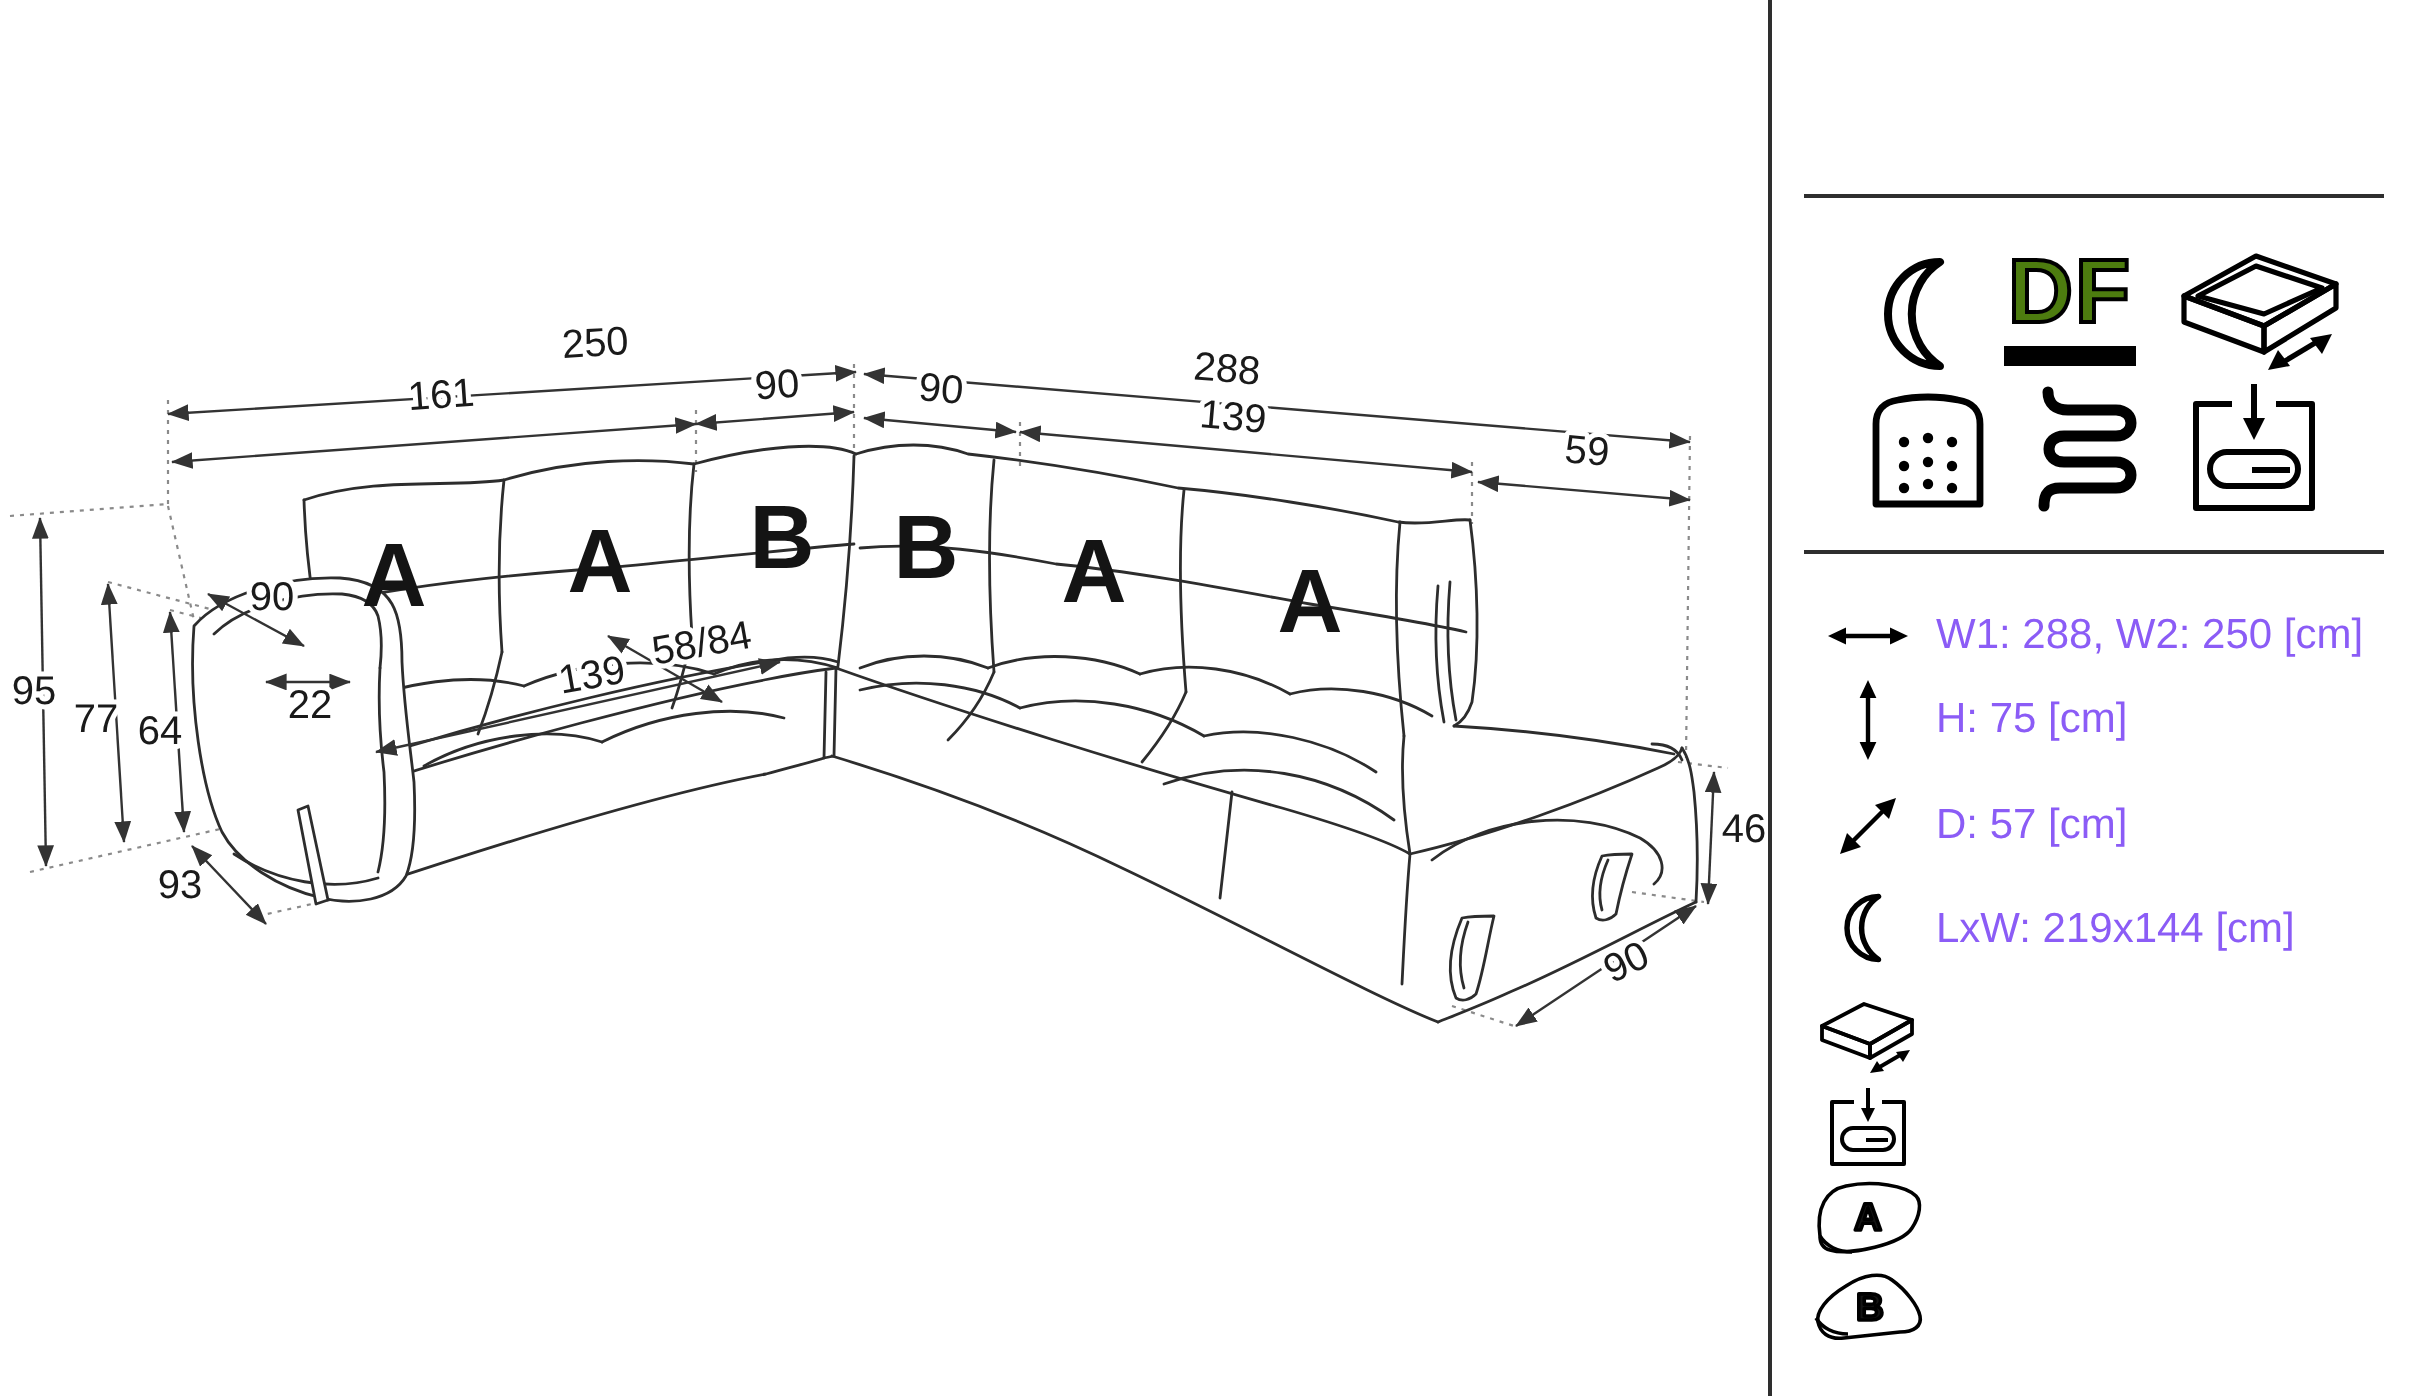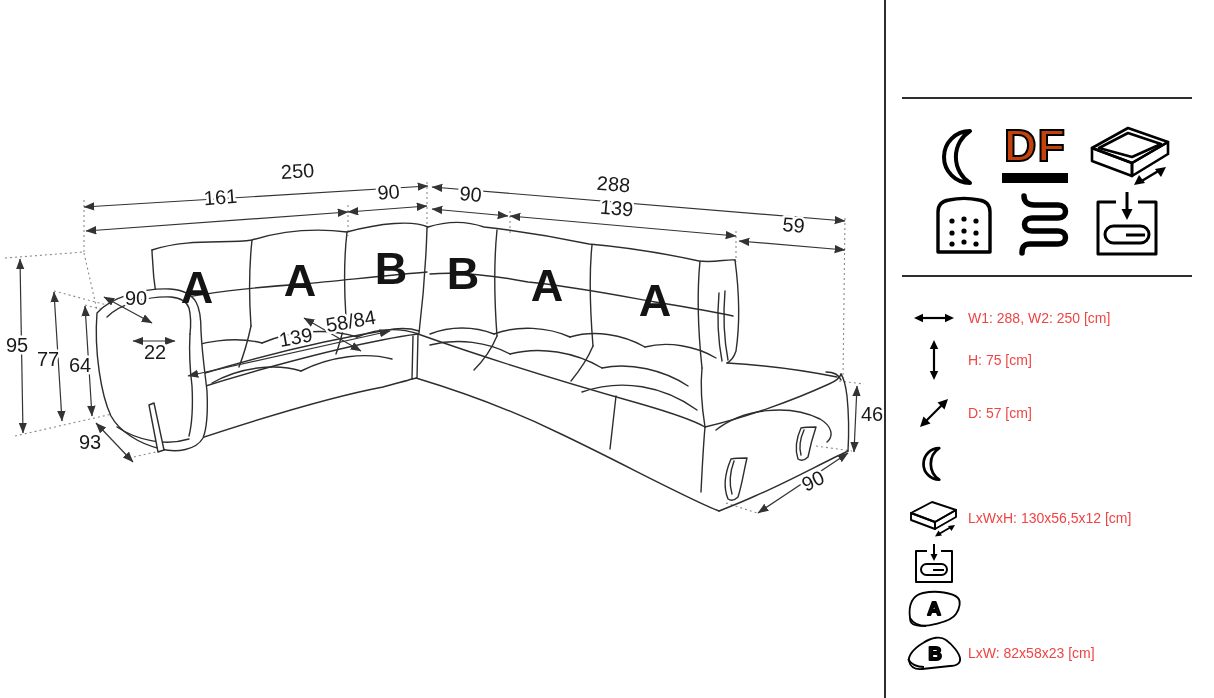--- a/index.html
+++ b/index.html
@@ -9,25 +9,25 @@
   .dimlabel{font-size:20px;fill:#1a1a1a;text-anchor:middle;
             paint-order:stroke;stroke:#ffffff;stroke-width:5px;stroke-linejoin:round;}
   .cushletter{font-size:45px;font-weight:bold;fill:#141414;text-anchor:middle;}
   
   #panel{position:absolute;left:884px;top:0;width:330px;height:698px;
          border-left:2px solid #2e2e2e;background:#fff;}
   .hr{position:absolute;left:16px;width:290px;height:2px;background:#2e2e2e;}
   .hr1{top:97px;} .hr2{top:275px;}
   .feat{position:absolute;}
   .df{position:absolute;left:116px;top:120px;font-size:45px;font-weight:bold;
-      letter-spacing:1px;color:#c2410c;-webkit-text-stroke:2px #000;
+      letter-spacing:1px;color:#4d7c0f;-webkit-text-stroke:2px #000;
       border-bottom:10px solid #000;padding:0 2px 1px 2px;line-height:1.15;}
   .spec-row{position:absolute;left:0;width:330px;height:44px;display:flex;align-items:center;}
   .spec-icon{width:68px;margin-left:14px;display:flex;justify-content:center;align-items:center;flex:0 0 68px;}
-  .spec-text{font-size:14px;color:#ef4444;white-space:nowrap;}
+  .spec-text{font-size:21px;color:#8b5cf6;white-space:nowrap;}
   .badge-letter{font-size:19px;font-weight:bold;fill:#141414;text-anchor:middle;}
 </style>
 </head>
 <body>
 
 <div id="stage">
 
   <svg width="884" height="698" viewBox="0 0 884 698" style="position:absolute;left:0;top:0;">
     <defs>
       <marker id="ar" markerWidth="10" markerHeight="8" refX="8.6" refY="3.5" orient="auto-start-reverse">
@@ -258,34 +258,34 @@
       </div>
       <div class="spec-text">D: 57 [cm]</div>
     </div>
 
     <div class="spec-row" style="top:443px;">
       <div class="spec-icon">
         <svg width="42" height="42" viewBox="0 0 40 40" fill="none" stroke="#000" stroke-width="2.6">
           <path d="M 25,4 A 15,15 0 1 0 25,34 A 18,18 0 0 1 25,4 Z" stroke-linejoin="round"></path>
         </svg>
       </div>
+      <div class="spec-text">LxW: 219x144 [cm]</div>
     </div>
 
     <div class="spec-row" style="top:496px;">
       <div class="spec-icon">
         <svg width="52" height="40" viewBox="0 0 52 40" fill="none" stroke="#000" stroke-width="1.9" stroke-linejoin="round">
           <path d="M 3,15 L 24,4 L 48,12 L 27,24 Z"></path>
           <path d="M 3,15 L 3,22 L 27,31 L 27,24 Z"></path>
           <path d="M 27,24 L 48,12 L 48,19 L 27,31 Z"></path>
           <line x1="31" y1="36" x2="43" y2="29"></line>
           <polygon points="27,38.5 34,37.5 30.5,32.5" fill="#000" stroke="none"></polygon>
           <polygon points="47,27 40,28 43.5,33" fill="#000" stroke="none"></polygon>
         </svg>
       </div>
-      <div class="spec-text">LxWxH: 130x56,5x12 [cm]</div>
     </div>
 
     <div class="spec-row" style="top:543px;">
       <div class="spec-icon">
         <svg width="44" height="42" viewBox="0 0 44 42" fill="none" stroke="#000" stroke-width="2" stroke-linejoin="round">
           <path d="M 15,7 L 4,7 L 4,38 L 40,38 L 40,7 L 29,7"></path>
           <line x1="22" y1="0" x2="22" y2="12"></line>
           <polygon points="22,17 18.5,10 25.5,10" fill="#000" stroke="none"></polygon>
           <rect x="9" y="20" width="26" height="11" rx="5.5"></rect>
           <line x1="32" y1="26" x2="21" y2="26"></line>
@@ -304,16 +304,15 @@
     </div>
 
     <div class="spec-row" style="top:631px;">
       <div class="spec-icon">
         <svg width="58" height="40" viewBox="0 0 58 40" fill="none" stroke="#000" stroke-width="1.8" stroke-linejoin="round">
           <path d="M 4,28 C 3,23 8,16 18,10 C 27,4 36,3 41,7 C 48,12 54,20 55,25 C 56,30 52,33 45,33 L 17,36 C 9,37 5,33 4,28 Z"></path>
           <path d="M 3,26 C 6,31 12,34 19,34"></path>
           <text class="badge-letter" x="30" y="27">B</text>
         </svg>
       </div>
-      <div class="spec-text">LxW: 82x58x23 [cm]</div>
     </div>
   </div>
 </div>
 
 </body></html>

